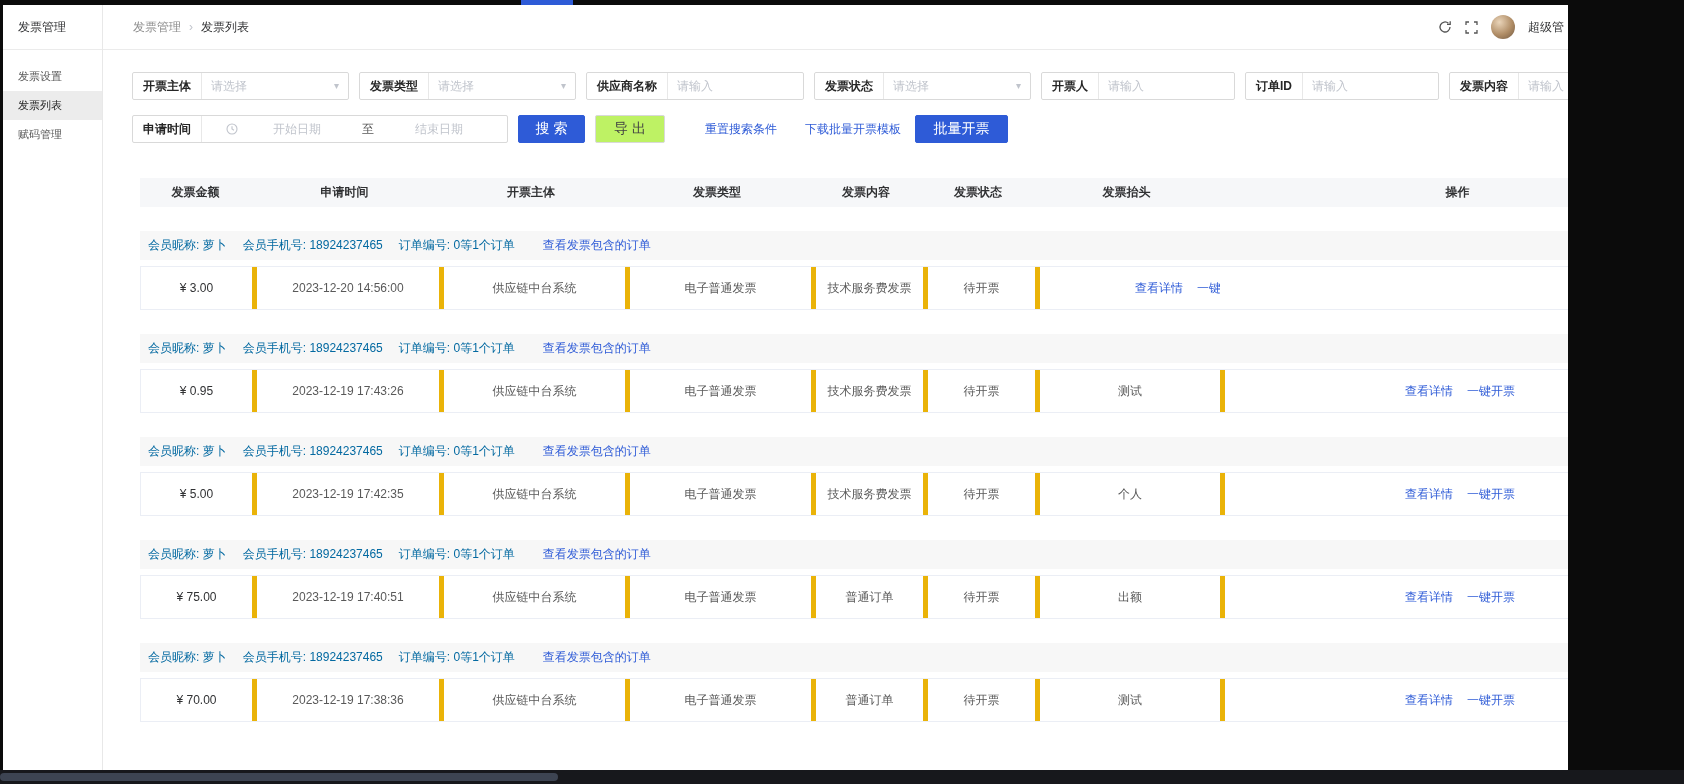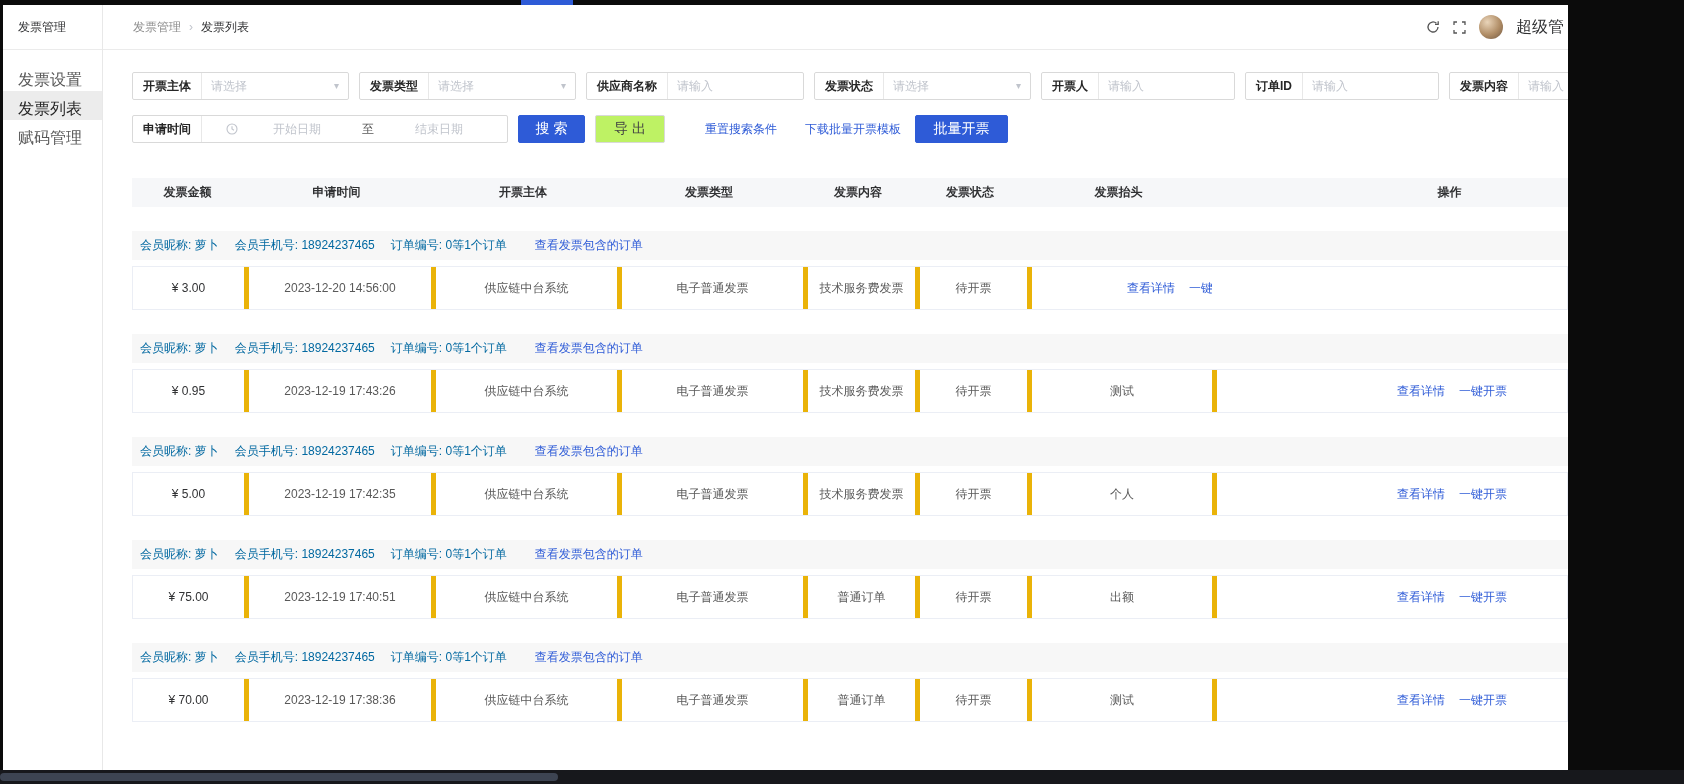--- a/index.html
+++ b/index.html
@@ -12,35 +12,35 @@
   .tab-indicator { position:absolute; left:521px; top:0; width:52px; height:5px; background:var(--accent,#2e5bd7); }
   .bottom-strip { position:absolute; left:0; top:770px; width:1684px; height:14px; background:#17181c; }
   .hscroll-thumb { position:absolute; left:0; top:3px; width:558px; height:8px; border-radius:4px; background:#3d4452; }
 
   .window { position:absolute; left:3px; top:5px; width:1565px; height:765px; background:#fff; display:flex; overflow:hidden; }
 
   
   .sidebar { width:100px; flex-shrink:0; background:#fff; border-right:1px solid #e8e8e8; display:flex; flex-direction:column; }
   .sidebar-header { height:45px; flex-shrink:0; border-bottom:1px solid #ebebeb; display:flex; align-items:center; padding-left:15px; font-size:12px; color:#303133; }
   .sidebar-menu { padding-top:12px; }
-  .menu-item { height:29px; display:flex; align-items:flex-end; padding-left:15px; font-size:16px; color:#595959; cursor:pointer; white-space:nowrap; }
+  .menu-item { height:29px; display:flex; align-items:center; padding-left:15px; font-size:11px; color:#595959; cursor:pointer; white-space:nowrap; }
   .menu-item.active { background:#ececec; color:#262626; }
 
   
   .main { flex:1; min-width:0; display:flex; flex-direction:column; }
   .topbar { height:45px; flex-shrink:0; border-bottom:1px solid #ebebeb; display:flex; align-items:center; padding:0 4px 0 30px; }
   .breadcrumb { display:flex; align-items:center; gap:8px; font-size:12px; }
   .bc-parent { color:#8c8c8c; cursor:pointer; }
   .bc-sep { color:#c0c4cc; }
   .bc-current { color:#303133; }
   .topbar-right { margin-left:auto; display:flex; align-items:center; gap:13px; }
   .icon-btn { display:flex; align-items:center; cursor:pointer; }
   .avatar { width:24px; height:24px; border-radius:50%; flex-shrink:0; cursor:pointer;
             background:radial-gradient(circle at 35% 30%, #e9d4b9 0%, #b08d66 55%, #6f5640 100%); }
-  .user-name { font-size:16px; color:#303133; white-space:nowrap; overflow:hidden; cursor:pointer; }
+  .user-name { font-size:12px; color:#303133; white-space:nowrap; overflow:hidden; cursor:pointer; }
 
   .content { flex:1; padding:22px 0 0 29px; overflow:hidden; }
 
   
   .filter-row { display:flex; gap:10px; overflow:hidden; }
   .filter { display:inline-flex; height:28px; border:1px solid #d9d9d9; border-radius:2px; background:#fff; flex-shrink:0; align-items:stretch; }
   .f-label { display:flex; align-items:center; padding:0 10px; font-size:12px; font-weight:700; color:#262626; white-space:nowrap; }
   .f-input { display:flex; align-items:center; justify-content:space-between; border-left:1px solid #e8e8e8; padding:0 9px; cursor:pointer; }
   .f-input.select { width:147px; }
   .f-input.text { width:136px; }
@@ -55,21 +55,21 @@
   .btn-primary { background:var(--accent,#2e5bd7); border:1px solid var(--accent,#2e5bd7); color:#fff; }
   .btn-default { background:#bef264; border:1px solid #d9d9d9; color:#434343; }
   .btn-search { width:67px; margin-left:10px; }
   .btn-export { width:70px; margin-left:10px; }
   .btn-batch  { width:93px; margin-left:14px; }
   .link { color:var(--accent,#2e5bd7); font-size:12px; cursor:pointer; text-decoration:none; white-space:nowrap; }
   .link-reset { margin-left:40px; }
   .link-download { margin-left:28px; }
 
   
-  .invoice-table { margin-top:35px; width:1436px; }
+  .invoice-table { margin-top:35px; width:1436px;margin-left:8px; }
   .grid-cols { display:grid; grid-template-columns:111px 187px 186px 186px 112px 112px 185px minmax(0,1fr); }
   .thead { background:#f6f7f9; height:29px; align-items:center; }
   .th { text-align:center; font-size:12px; font-weight:700; color:#303133; }
   .th-actions { padding-left:120px; }
 
   .group { margin-top:24px; }
   .group-head { background:#f7f7f7; height:29px; display:flex; align-items:center; padding-left:8px; font-size:12px; }
   .gh-item { margin-right:16px; white-space:nowrap; }
   .gh-label, .gh-value { font-weight:400; color:#0369a1; }
   .gh-link { margin-left:12px; }

